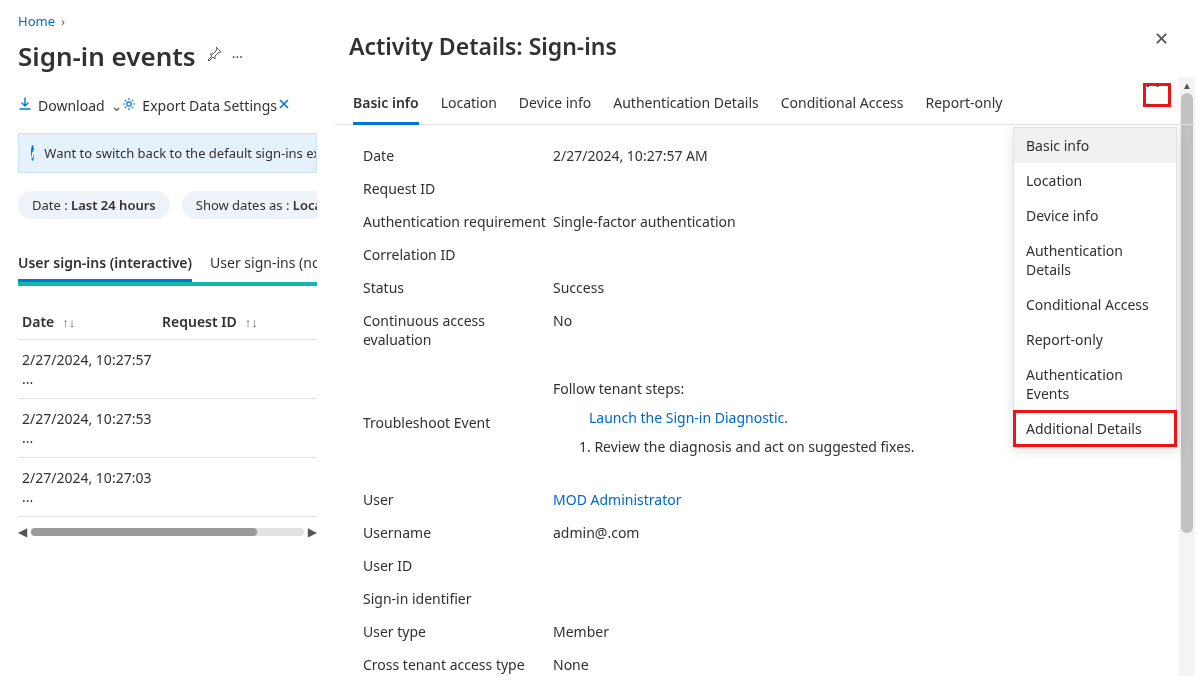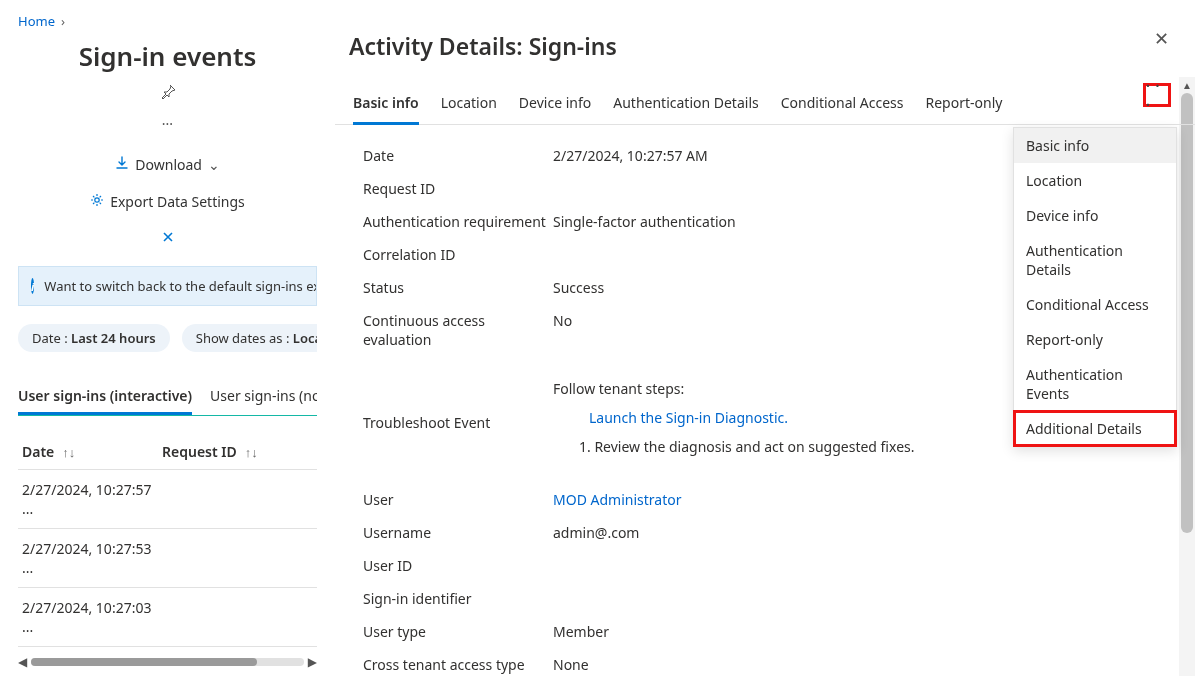--- a/index.html
+++ b/index.html
@@ -2,32 +2,32 @@
 <html><head>
 <meta charset="utf-8">
 <style>
   * { box-sizing: border-box; margin: 0; padding: 0; }
   body { font-family: "Segoe UI", system-ui, sans-serif; font-size: 14px; color: #323130; background: #fff; width: 1200px; height: 676px; overflow: hidden; position: relative; }
 
   
   .left-pane { position: absolute; left: 0; top: 0; width: 335px; height: 632px; padding: 12px 18px 0 18px; }
   .breadcrumb { font-size: 13px; color: #0066cc; display: flex; align-items: center; gap: 6px; margin-bottom: 8px; }
   .breadcrumb .chev { color: #666; }
-  .page-title-row { display: flex; align-items: center; gap: 10px; margin-bottom: 22px; flex-direction: column; }
+  .page-title-row { display: flex; align-items: center; gap: 10px; margin-bottom: 22px; }
   .page-title { font-size: 26px; font-weight: 600; }
   .pin-icon, .more-icon { color: #555; font-size: 14px; }
-  .toolbar { display: flex; align-items: center; gap: 18px; font-size: 14px; color: #333; margin-bottom: 18px; flex-direction: column; }
+  .toolbar { display: flex; align-items: center; font-size: 14px; color: #333; margin-bottom: 18px; }
   .toolbar-item { display: flex; align-items: center; gap: 6px; cursor: pointer; }
   .toolbar .icon-blue { color: #0078d4; }
   .info-banner { background: #e5f1fb; border: 1px solid #cde3f4; display: flex; align-items: center; gap: 10px; padding: 10px 12px; font-size: 13px; margin-bottom: 18px; white-space: nowrap; overflow: hidden; }
   .info-banner .info-icon { width: 16px; height: 16px; border-radius: 50%; background: #0078d4; color: #fff; display: flex; align-items: center; justify-content: center; font-size: 11px; font-weight: bold; font-style: italic; }
   .filter-chips { display: flex; gap: 12px; margin-bottom: 28px; white-space: nowrap; overflow:hidden;}
   .chip { background: #edf3f9; border-radius: 14px; padding: 5px 14px; font-size: 13px; }
   .chip .bold { font-weight: 600; }
-  .sub-tabs { display: flex; gap: 18px; font-size: 14px; border-bottom: 1px solid #14b8a6; margin-bottom: 18px; white-space: nowrap; overflow:hidden;}
+  .sub-tabs { display: flex; gap: 18px; font-size: 14px; border-bottom: 4px solid #14b8a6; margin-bottom: 18px; white-space: nowrap; overflow:hidden;}
   .sub-tab { padding: 6px 0 10px 0; cursor: pointer; }
   .sub-tab.active { font-weight: 600; border-bottom: 3px solid #0078d4; color: #323130; padding-bottom: 7px; }
 
   .grid { width: 100%; }
   .grid-header { display: flex; font-weight: 600; font-size: 14px; padding: 8px 4px; border-bottom: 1px solid #e1e1e1; }
   .col-date { flex: 0 0 140px; display:flex; align-items:center; gap:8px;}
   .col-req { flex: 1; display:flex; align-items:center; gap:8px;}
   .sort-icons { color:#666; font-size:13px; }
   .grid-row { display: flex; padding: 10px 4px; border-bottom: 1px solid #e1e1e1; font-size: 14px; }
   .hscroll { margin-top: 6px; display: flex; align-items: center; gap: 4px; }

